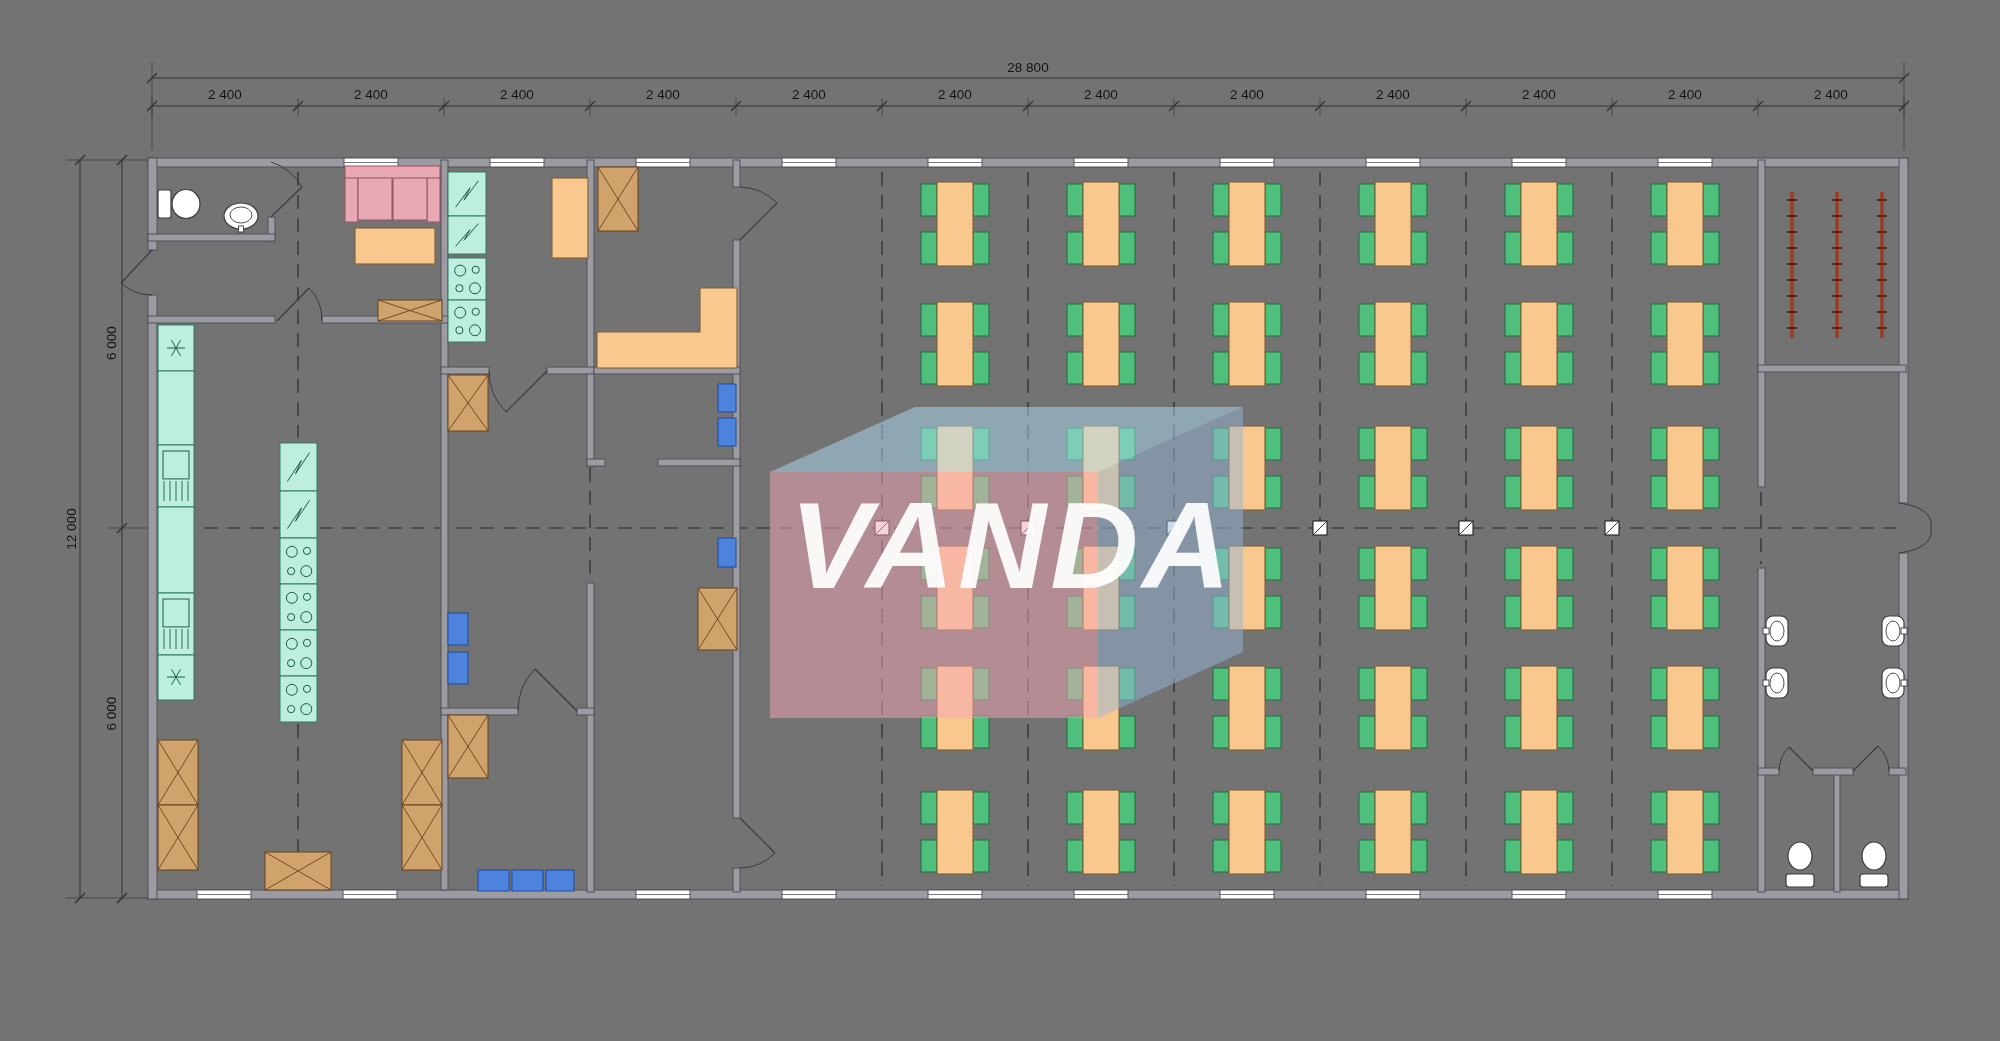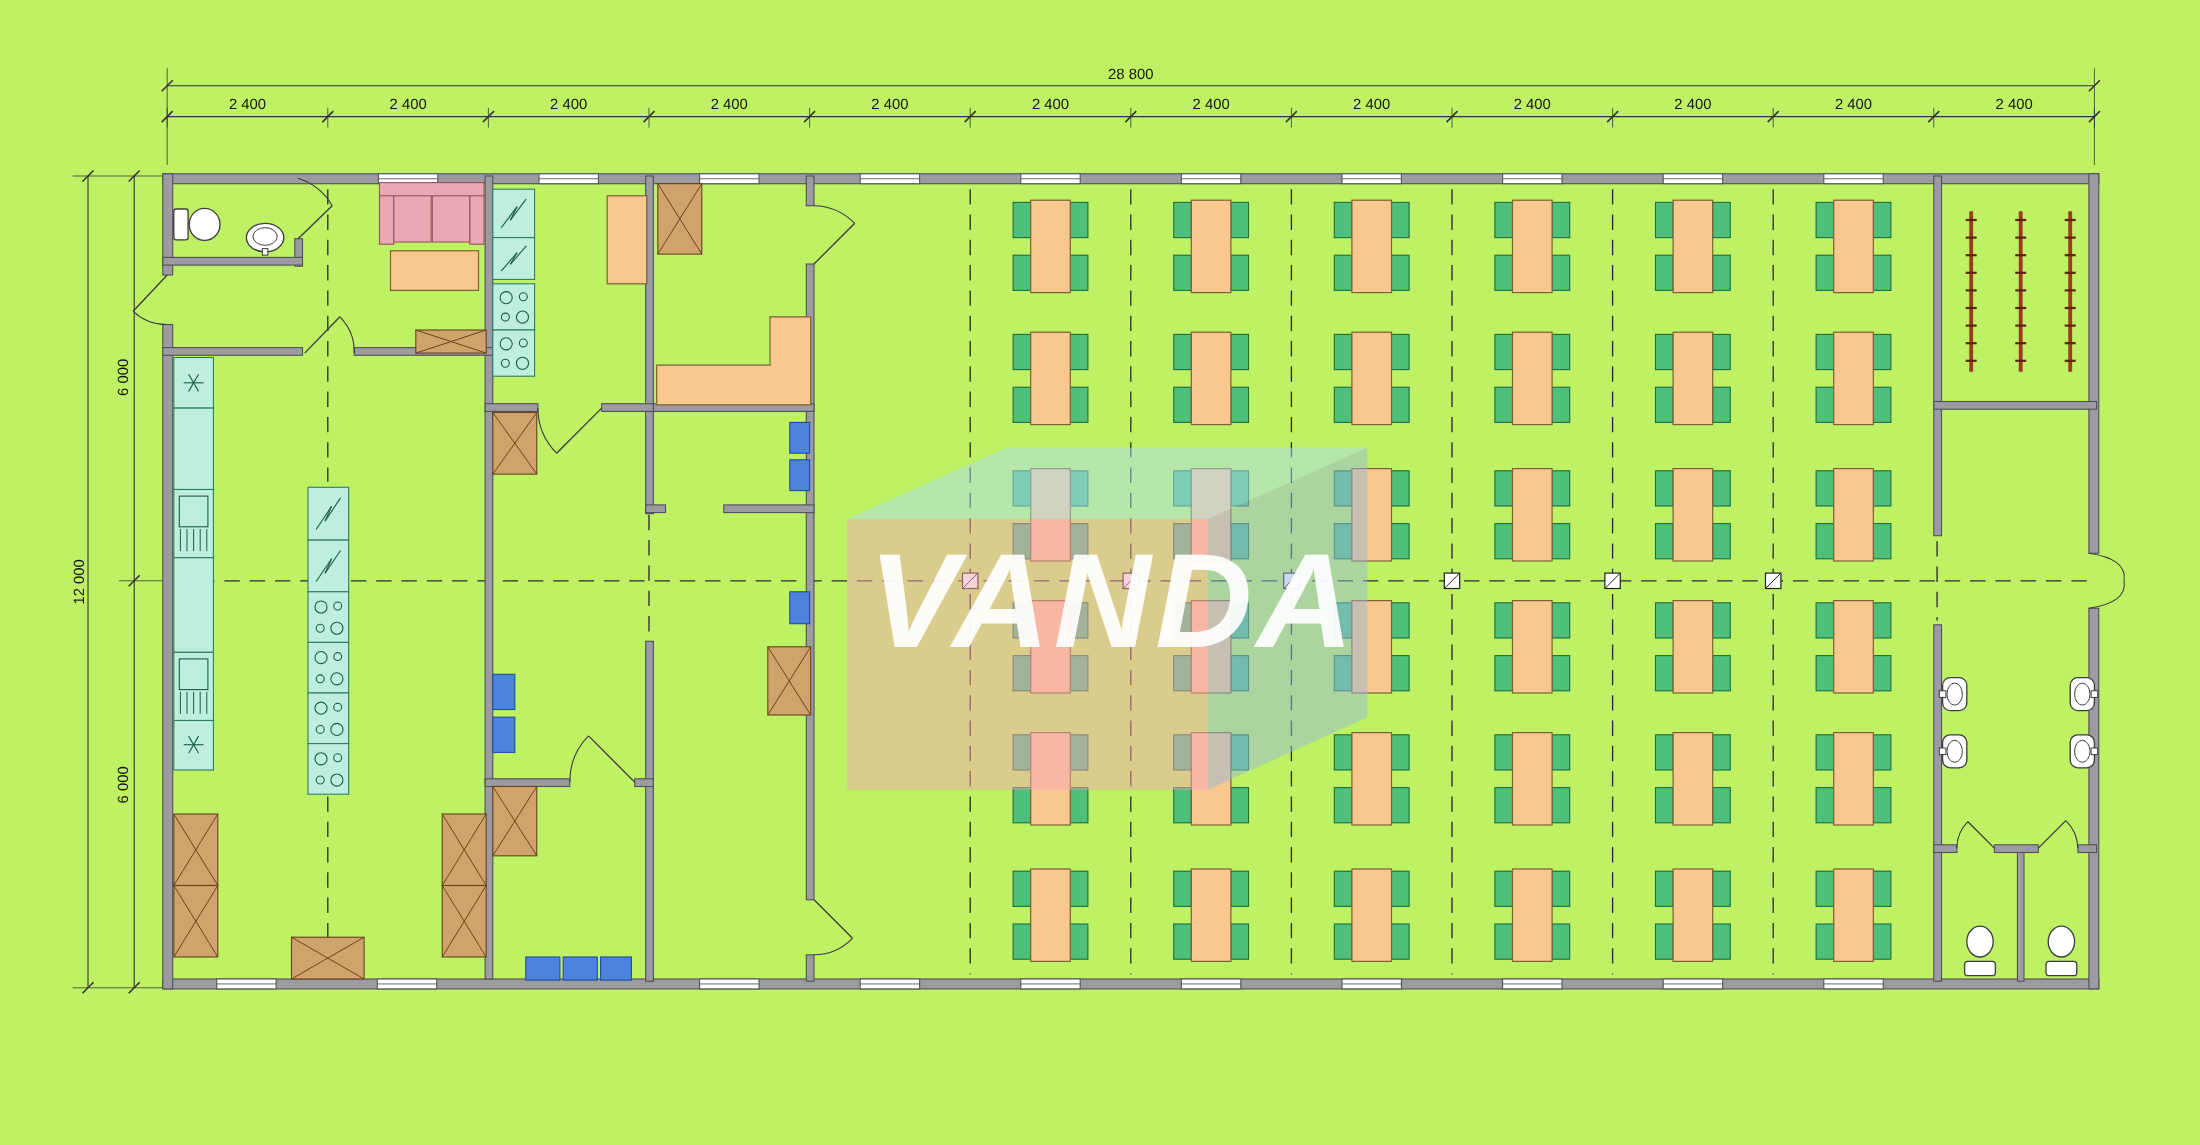--- a/index.html
+++ b/index.html
@@ -1,16 +1,16 @@
 <!DOCTYPE html>
 <html><head>
 <meta charset="utf-8">
 <style>
   html,body{margin:0;padding:0;background:#fff;}
-  .stage{position:relative;width:2000px;height:1041px;background:#bef264;overflow:hidden;
+  .stage{position:relative;width:2000px;height:1041px;background:#737373;overflow:hidden;
          font-family:"Liberation Sans",sans-serif;}
   svg{display:block}
   .dimtxt{font-family:"Liberation Sans",sans-serif;font-size:13.5px;fill:#141414;}
   .wm-text{font-family:"Liberation Sans",sans-serif;font-weight:bold;font-style:italic;
            letter-spacing:4px;fill:rgba(255,255,255,0.93);}
 </style>
 </head>
 <body>
 
 <div class="stage">

